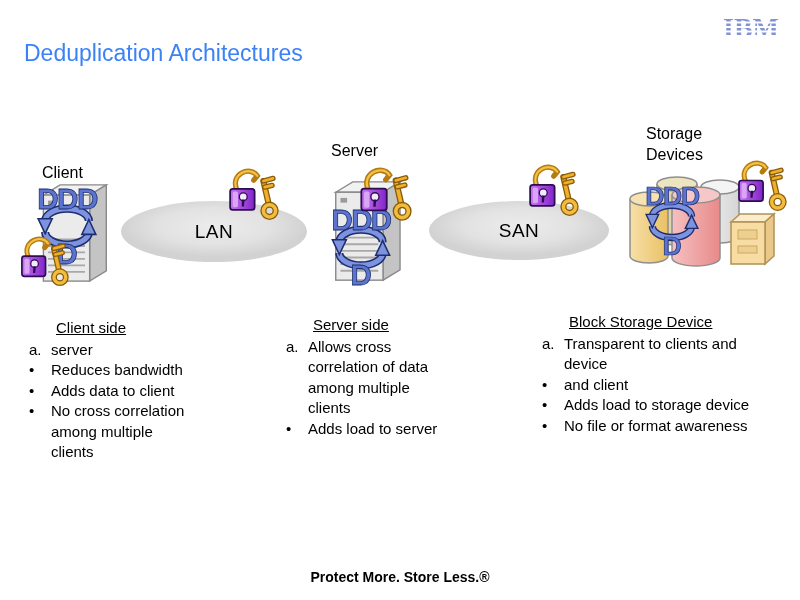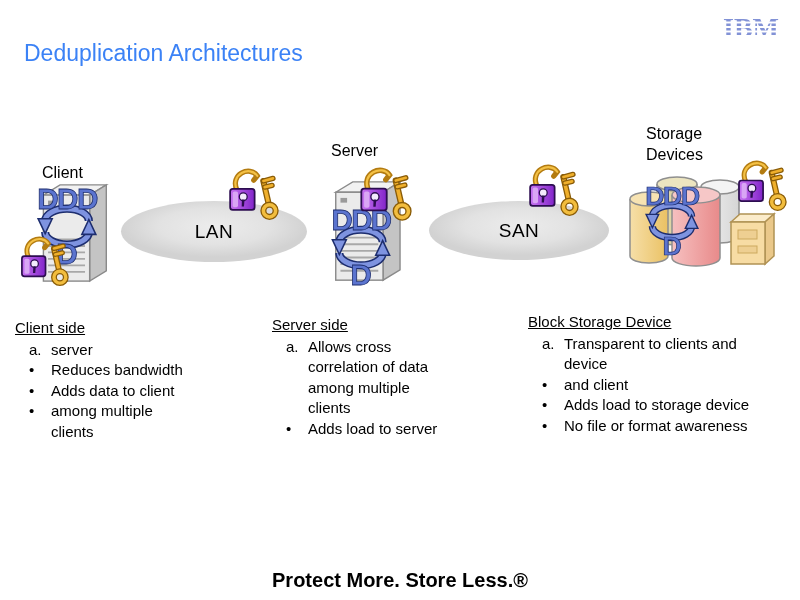--- a/index.html
+++ b/index.html
@@ -8,26 +8,26 @@
   .abs{position:absolute;}
   .page-title{position:absolute;left:24px;top:40px;font-size:23px;color:#3b82f6;}
   .ibm-logo{position:absolute;right:20px;top:12px;}
   .dlabel{position:absolute;font-size:16px;color:#000;line-height:21px;}
   .storage-label .ln{display:block;}
   .net-ellipse{position:absolute;border-radius:50%;
       background:radial-gradient(50% 50% at 50% 42%, #ececec 0%, #e2e2e2 60%, #d2d2d2 100%);
       display:flex;align-items:center;justify-content:center;}
   .net-ellipse .net-label{font-size:19px;font-weight:normal;letter-spacing:.5px;color:#000;}
   .col{position:absolute;font-size:15px;line-height:20.5px;color:#000;}
-  .col-heading{text-decoration:underline;margin-bottom:1px;}
+  .col-heading{text-decoration:underline;margin-bottom:1px;margin-left:41px;}
   .item{display:flex;align-items:flex-start;}
   .marker{flex:none;width:22px;margin-left:14px;}
   .lines .ln{display:block;}
   .footer{position:absolute;left:0;right:0;top:569px;text-align:center;
-          font-size:20px;font-weight:bold;color:#000;}
+          font-size:14px;font-weight:bold;color:#000;}
   svg{overflow:visible;}
 </style>
 </head>
 <body>
 
 <div class="slide">
 
   <svg width="0" height="0" style="position:absolute">
     <defs>
       <linearGradient id="gradLock" x1="0" y1="0" x2="1" y2="0">
@@ -197,20 +197,21 @@
     </div>
     <div class="item">
       <span class="marker">•</span>
       <span class="lines">
           <span class="ln">Adds data to client</span>
         </span>
     </div>
     <div class="item">
       <span class="marker">•</span>
       <span class="lines">
+          <span class="ln">No cross correlation</span>
           <span class="ln">among multiple</span>
           <span class="ln">clients</span>
         </span>
     </div>
   </div>
 
   <div class="col" style="left:272px;top:315px;width:230px;">
     <div class="col-heading">Server side</div>
     <div class="item">
       <span class="marker">a.</span>

